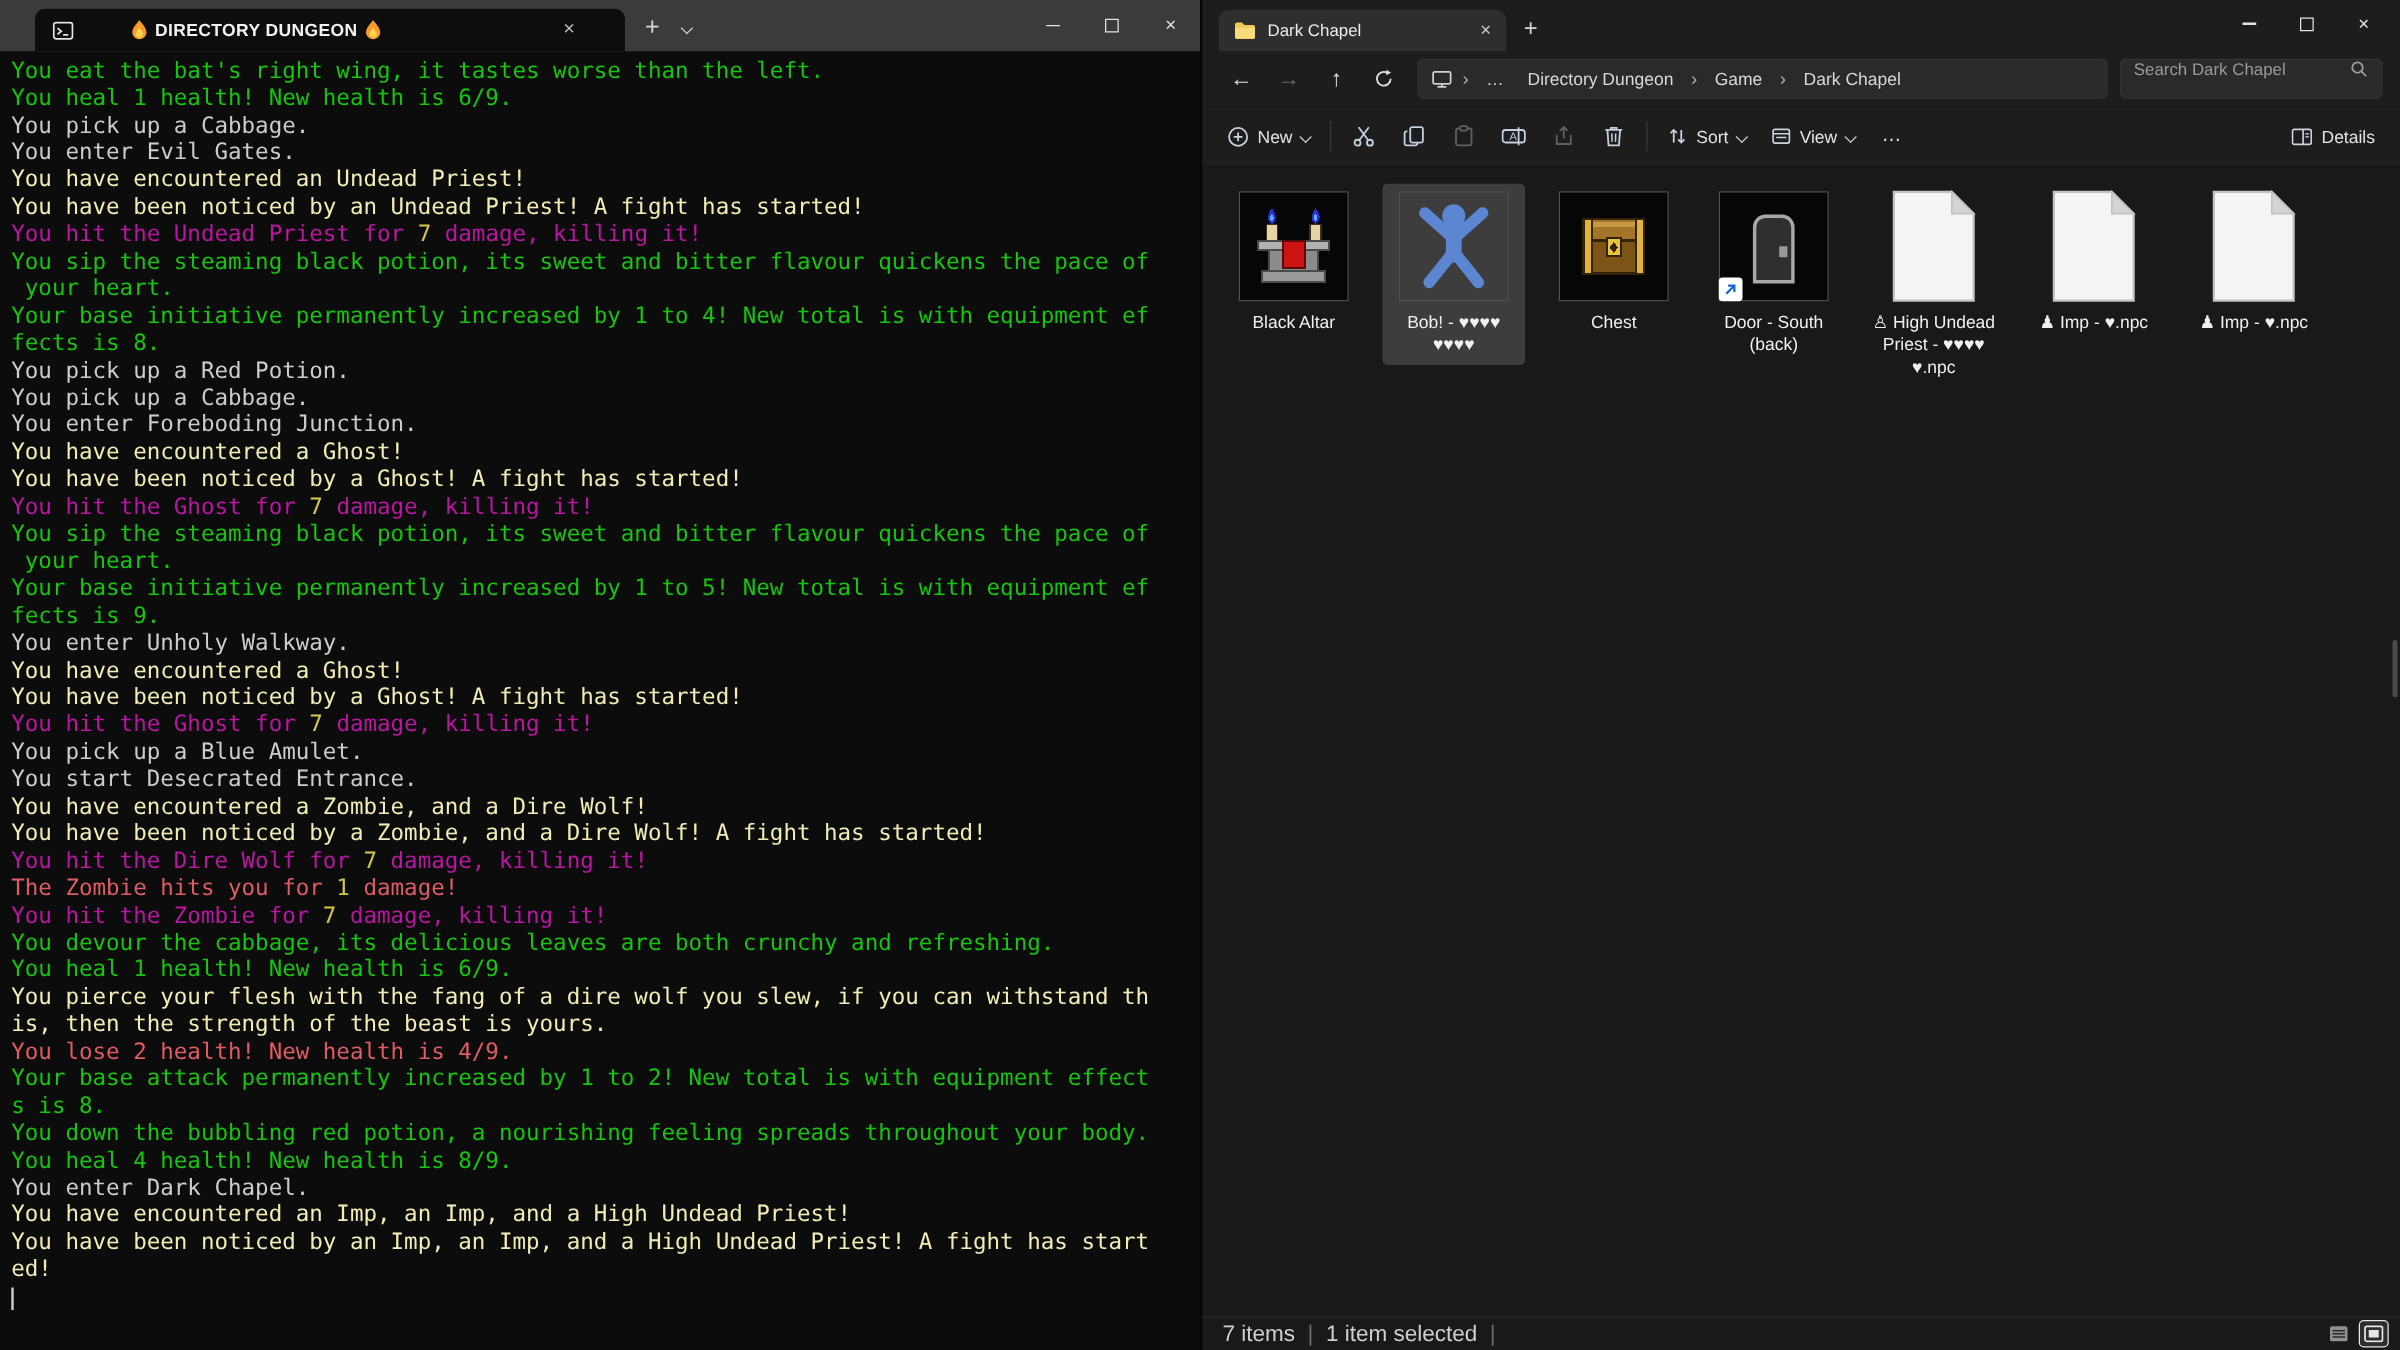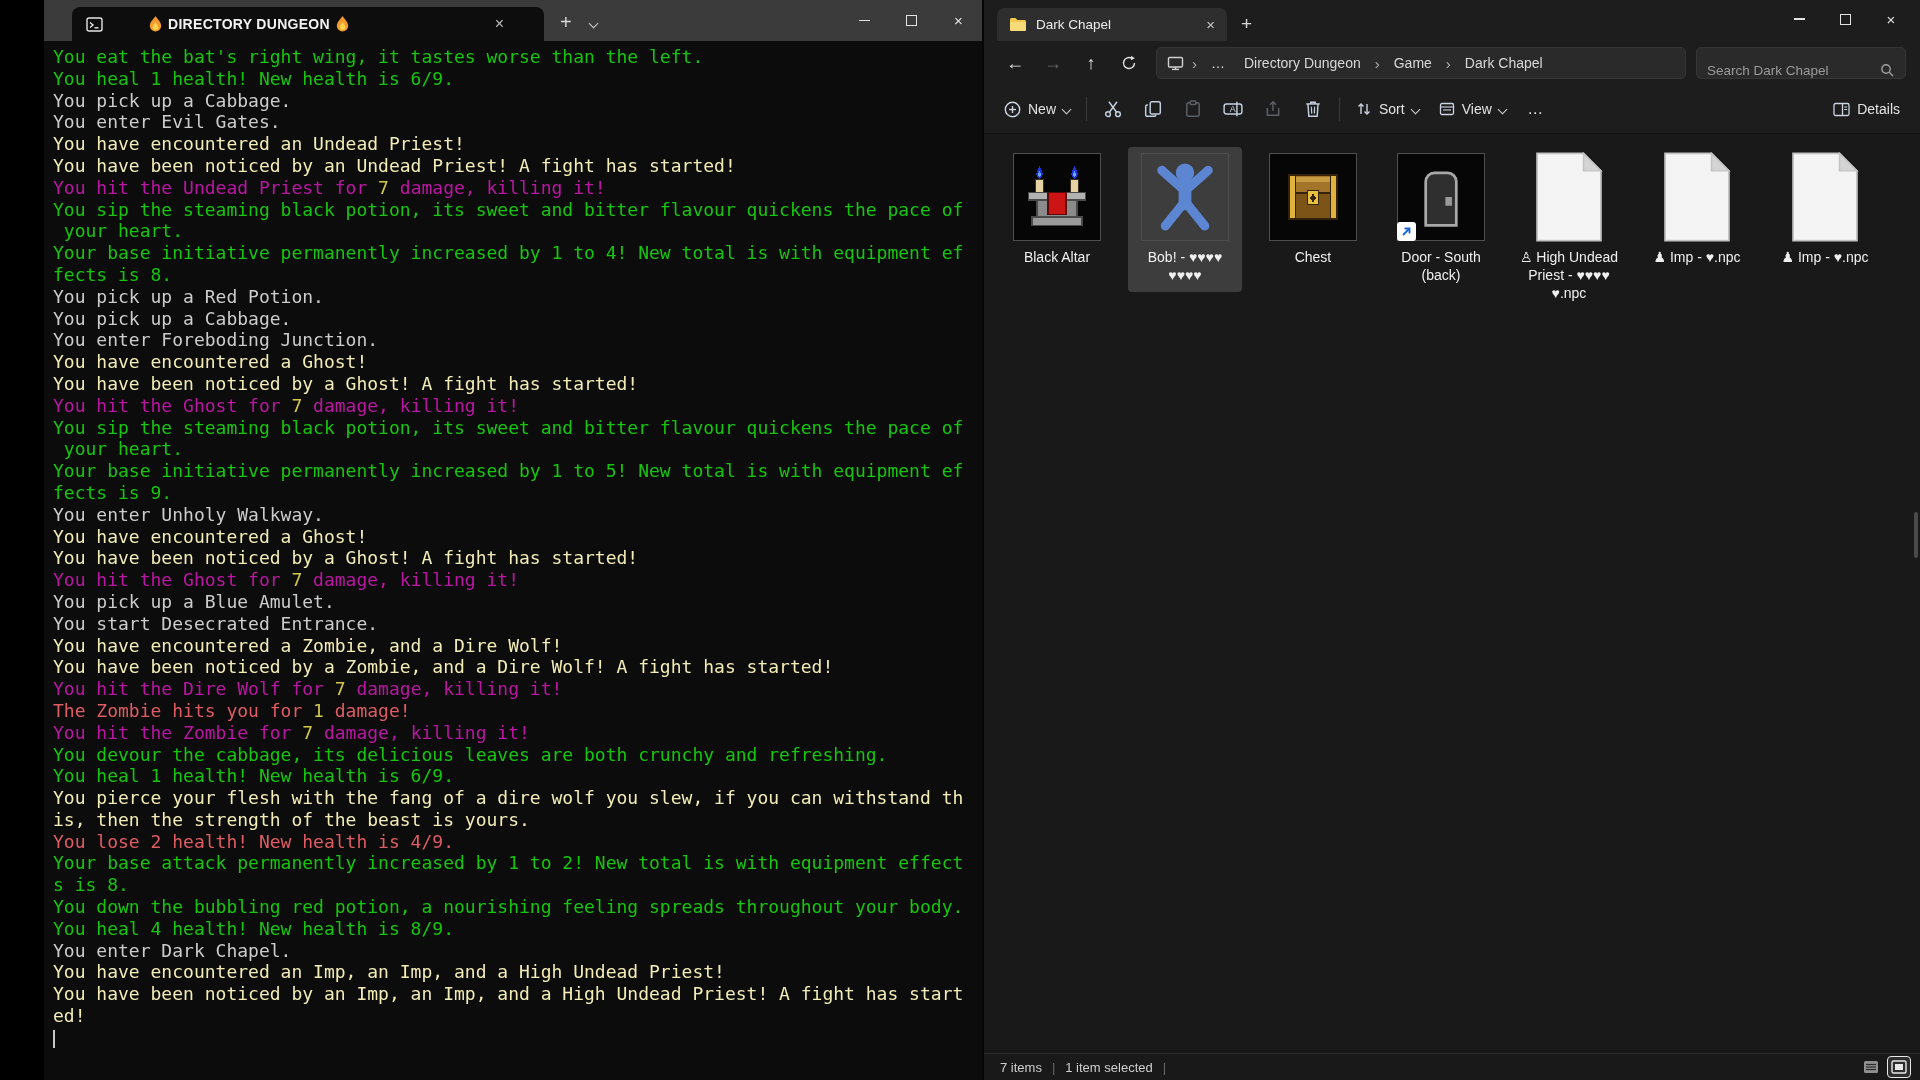--- a/index.html
+++ b/index.html
@@ -1,17 +1,17 @@
 <!DOCTYPE html>
 <html><head>
 <meta charset="utf-8">
 <style>
   * { box-sizing: border-box; margin: 0; padding: 0; }
   html,body { width:1920px; height:1080px; overflow:hidden; background:#000; font-family:"Liberation Sans",sans-serif; }
-  .desktop { display:flex; width:1920px; height:820px;padding-left:44px; }
+  .desktop { display:flex; width:1920px; height:820px; }
 
   
   .terminal { width:960px; height:1080px; background:#0c0c0c; display:flex; flex-direction:column; }
   .term-tabbar { height:41px; background:#3b3b3b; display:flex; align-items:flex-end; position:relative; flex-shrink:0; }
   .term-tab { height:34px; width:472px; margin-left:28px; background:#0d0d0d; border-radius:8px 8px 0 0;
               display:flex; align-items:center; padding:0 14px; color:#f2f2f2; }
   .term-tab .title-cluster { display:flex; align-items:center; gap:6px; margin-left:46px; }
   .term-tab .tab-title { font-size:14px; font-weight:bold; letter-spacing:.3px; white-space:nowrap; }
   .term-tab .tab-close { margin-left:auto; margin-right:26px; color:#bdbdbd; font-size:16px; line-height:1; cursor:default; }
   .term-newtab { color:#d6d6d6; font-size:20px; margin:0 0 7px 16px; }
@@ -44,21 +44,21 @@
   .exp-wincontrols .wc { width:46px; height:100%; display:flex; align-items:center; justify-content:center; color:#e3e3e3; font-size:15px; }
 
   .exp-addressrow { height:44px; background:#1d1d1d; display:flex; align-items:center; padding:0 14px; gap:4px; flex-shrink:0; }
   .nav-btn { width:34px; height:32px; display:flex; align-items:center; justify-content:center; color:#e0e0e0; font-size:18px; border-radius:4px; }
   .nav-btn.disabled { color:#676767; }
   .addr-field { flex:1; height:32px; background:#2a2a2a; border:1px solid #353535; border-radius:5px;
                 display:flex; align-items:center; padding:0 10px; gap:7px; margin:0 6px; color:#d8d8d8; font-size:14px; }
   .crumb { padding:2px 6px; border-radius:3px; white-space:nowrap; }
   .crumb-sep { color:#b0b0b0; font-size:15px; padding:0 1px; }
   .search-field { width:210px; height:32px; background:#2a2a2a; border:1px solid #353535; border-radius:5px;
-                  display:flex; align-items:flex-end; padding:0 10px; color:#9a9a9a; font-size:13.5px; }
+                  display:flex; align-items:flex-start; padding:0 10px; color:#9a9a9a; font-size:13.5px; }
   .search-field .ph { flex:1; white-space:nowrap; overflow:hidden; }
 
   .exp-toolbar { height:49px; background:#1d1d1d; border-bottom:1px solid #101010; display:flex; align-items:center; padding:0 10px; flex-shrink:0; }
   .tool-btn { display:flex; align-items:center; gap:7px; color:#e2e2e2; font-size:14px; padding:7px 10px; border-radius:4px; }
   .tool-icon-btn { width:40px; height:36px; display:flex; align-items:center; justify-content:center; border-radius:4px; }
   .tool-sep { width:1px; height:24px; background:#3a3a3a; margin:0 6px; }
   .tool-more { color:#e2e2e2; font-size:16px; letter-spacing:1px; }
   .tool-right { margin-left:auto; }
   .dim { opacity:.38; }
 
@@ -69,21 +69,21 @@
   .thumb { width:88px; height:88px; display:flex; align-items:center; justify-content:center; position:relative; }
   .thumb.framed { border:1px solid #4e4e4e; background:#060606; }
   .thumb.framed.clear { background:transparent; }
   .flabel { margin-top:7px; text-align:center; color:#f0f0f0; font-size:14px; line-height:18px; }
   .flabel div:empty { display:none; }
   .shortcut-badge { position:absolute; left:-1px; bottom:-1px; width:19px; height:19px; background:#fff; border-radius:3px;
                     display:flex; align-items:center; justify-content:center; }
   .exp-scrollbar { position:absolute; right:2px; top:378px; width:4px; height:46px; background:#4a4a4a; border-radius:2px; }
 
   .exp-statusbar { height:27px; background:#191919; border-top:1px solid #2b2b2b; display:flex; align-items:center;
-                   padding:0 10px 0 16px; color:#cfcfcf; font-size:13px; flex-shrink:0; }
+                   padding:0 10px 0 16px; color:#cfcfcf; font-size:18px; flex-shrink:0; }
   .status-sep { color:#6a6a6a; margin:0 10px; }
   .view-toggles { margin-left:auto; display:flex; gap:6px; align-items:center; }
   .vt-btn { width:22px; height:20px; display:flex; align-items:center; justify-content:center; border-radius:3px; }
   .vt-btn.active { outline:1px solid #e8e8e8; background:#2e2e2e; }
 
   svg { display:block; }
 </style>
 </head>
 <body>
 

